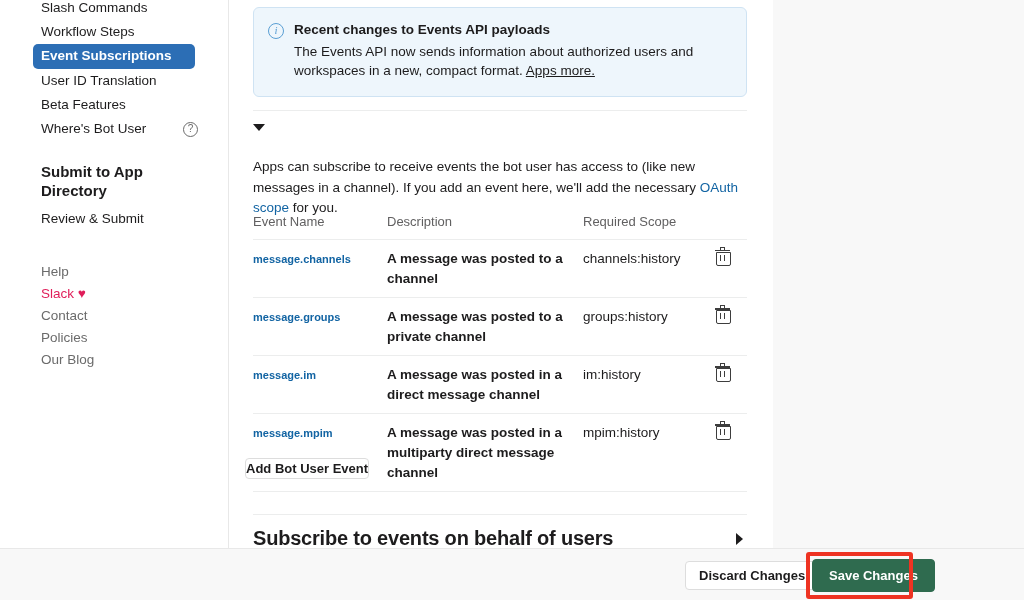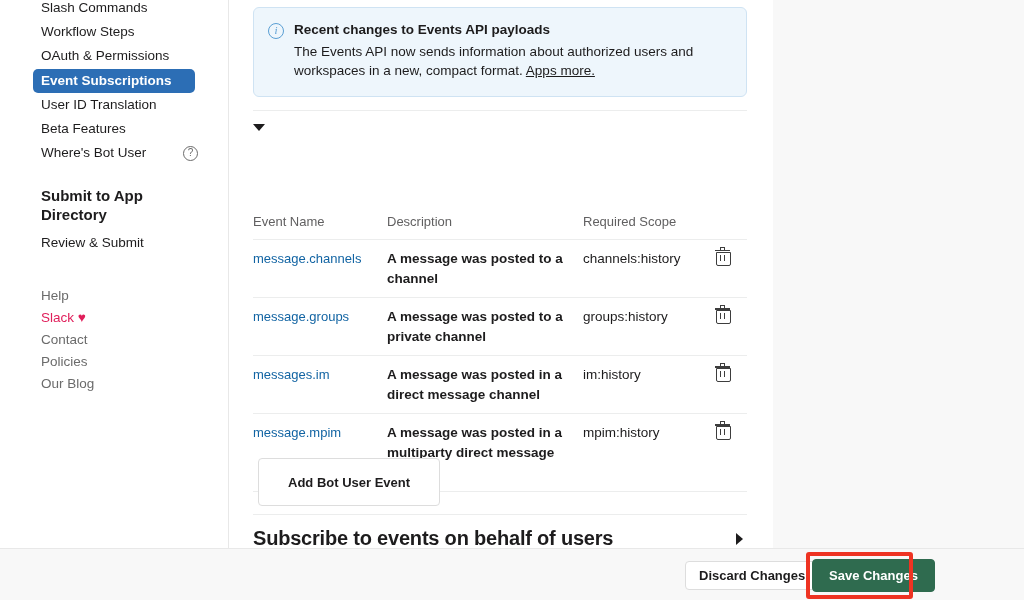--- a/index.html
+++ b/index.html
@@ -197,22 +197,22 @@
     line-height: 1.45;
     color: #1d1c1d;
   }
   .col-name  { width: 134px; }
   .col-desc  { width: 196px; padding-right: 14px !important; }
   .col-scope { width: 127px; }
   .col-act   { width: 37px; }
   td.col-name a {
     color: #1264a3;
     text-decoration: none;
-    font-weight: 400;
-    font-size: 13px;
+    font-weight: 700;
+    font-size: 11px;
   }
   td.col-desc { font-weight: 700; }
   .trash {
     display: inline-block;
     width: 13px; height: 15px;
     position: relative;
     margin-left: 6px;
     cursor: pointer;
   }
   .trash::before {
@@ -250,23 +250,23 @@
     border-radius: 4px;
     cursor: pointer;
     white-space: nowrap;
   }
   .btn-outline {
     background: #ffffff;
     border: 1px solid #ddd;
     color: #1d1c1d;
   }
   .btn-add {
-    position: absolute; left: 258px; top: 458px;
-    height: 48px;
-    padding: 0 29px;
+    position: absolute; left: 245px; top: 458px;
+    height: 21px;
+    padding: 0 0;
   }
   .bottom-section-title {
     position: absolute; left: 253px; top: 527px;
     width: 494px;
     display: flex; align-items: center; justify-content: space-between;
   }
 
   
   .action-bar {
     position: absolute; left: 0; top: 548px;
@@ -301,21 +301,20 @@
 <div id="app">
 
   <div class="page-bg-right"></div>
   <div class="content-card"></div>
   <div class="col-divider"></div>
 
   <nav class="sidebar">
     <div style="height:0px"></div>
     <a class="nav-item" style="margin-top:-4px">Slash Commands</a>
     <a class="nav-item">Workflow Steps</a>
-    <a class="nav-item">OAuth &amp; Permissions</a>
     <a class="nav-item active">Event Subscriptions</a>
     <a class="nav-item">User ID Translation</a>
     <a class="nav-item">Beta Features</a>
     <a class="nav-item with-help">
       <span>Where's Bot User</span>
       <span class="help-circle">?</span>
     </a>
 
     <div class="nav-heading">Submit to App Directory</div>
     <a class="nav-item" style="margin-left:41px;padding-left:0;margin-top:-2px">Review &amp; Submit</a>
@@ -336,20 +335,21 @@
       <div class="banner-body"><span>The Events API now sends information about authorized users and workspaces in a new, compact format. </span><a href="#">Apps more.</a></div>
     </div>
   </div>
 
   <div class="hr" style="top:110px"></div>
 
   <div class="section-head" style="top:124px">
     <span class="caret"></span>
   </div>
 
+  <div class="section-desc"><span>Apps can subscribe to receive events the bot user has access to (like new messages in a channel). If you add an event here, we'll add the necessary </span><a href="#">OAuth scope</a><span> for you.</span></div>
 
   <table class="evt-table">
     <thead>
       <tr>
         <th class="col-name">Event Name</th>
         <th class="col-desc">Description</th>
         <th class="col-scope">Required Scope</th>
         <th class="col-act"></th>
       </tr>
     </thead>
@@ -360,21 +360,21 @@
         <td class="col-scope">channels:history</td>
         <td class="col-act"><span class="trash"><span class="trash-lid"></span><span class="trash-bar" style="left:4px"></span><span class="trash-bar" style="left:7.5px"></span></span></td>
       </tr>
       <tr>
         <td class="col-name"><a href="#">message.groups</a></td>
         <td class="col-desc">A message was posted to a private channel</td>
         <td class="col-scope">groups:history</td>
         <td class="col-act"><span class="trash"><span class="trash-lid"></span><span class="trash-bar" style="left:4px"></span><span class="trash-bar" style="left:7.5px"></span></span></td>
       </tr>
       <tr>
-        <td class="col-name"><a href="#">messages.im</a></td>
+        <td class="col-name"><a href="#">message.im</a></td>
         <td class="col-desc">A message was posted in a direct message channel</td>
         <td class="col-scope">im:history</td>
         <td class="col-act"><span class="trash"><span class="trash-lid"></span><span class="trash-bar" style="left:4px"></span><span class="trash-bar" style="left:7.5px"></span></span></td>
       </tr>
       <tr>
         <td class="col-name"><a href="#">message.mpim</a></td>
         <td class="col-desc">A message was posted in a multiparty direct message channel</td>
         <td class="col-scope">mpim:history</td>
         <td class="col-act"><span class="trash"><span class="trash-lid"></span><span class="trash-bar" style="left:4px"></span><span class="trash-bar" style="left:7.5px"></span></span></td>
       </tr>

